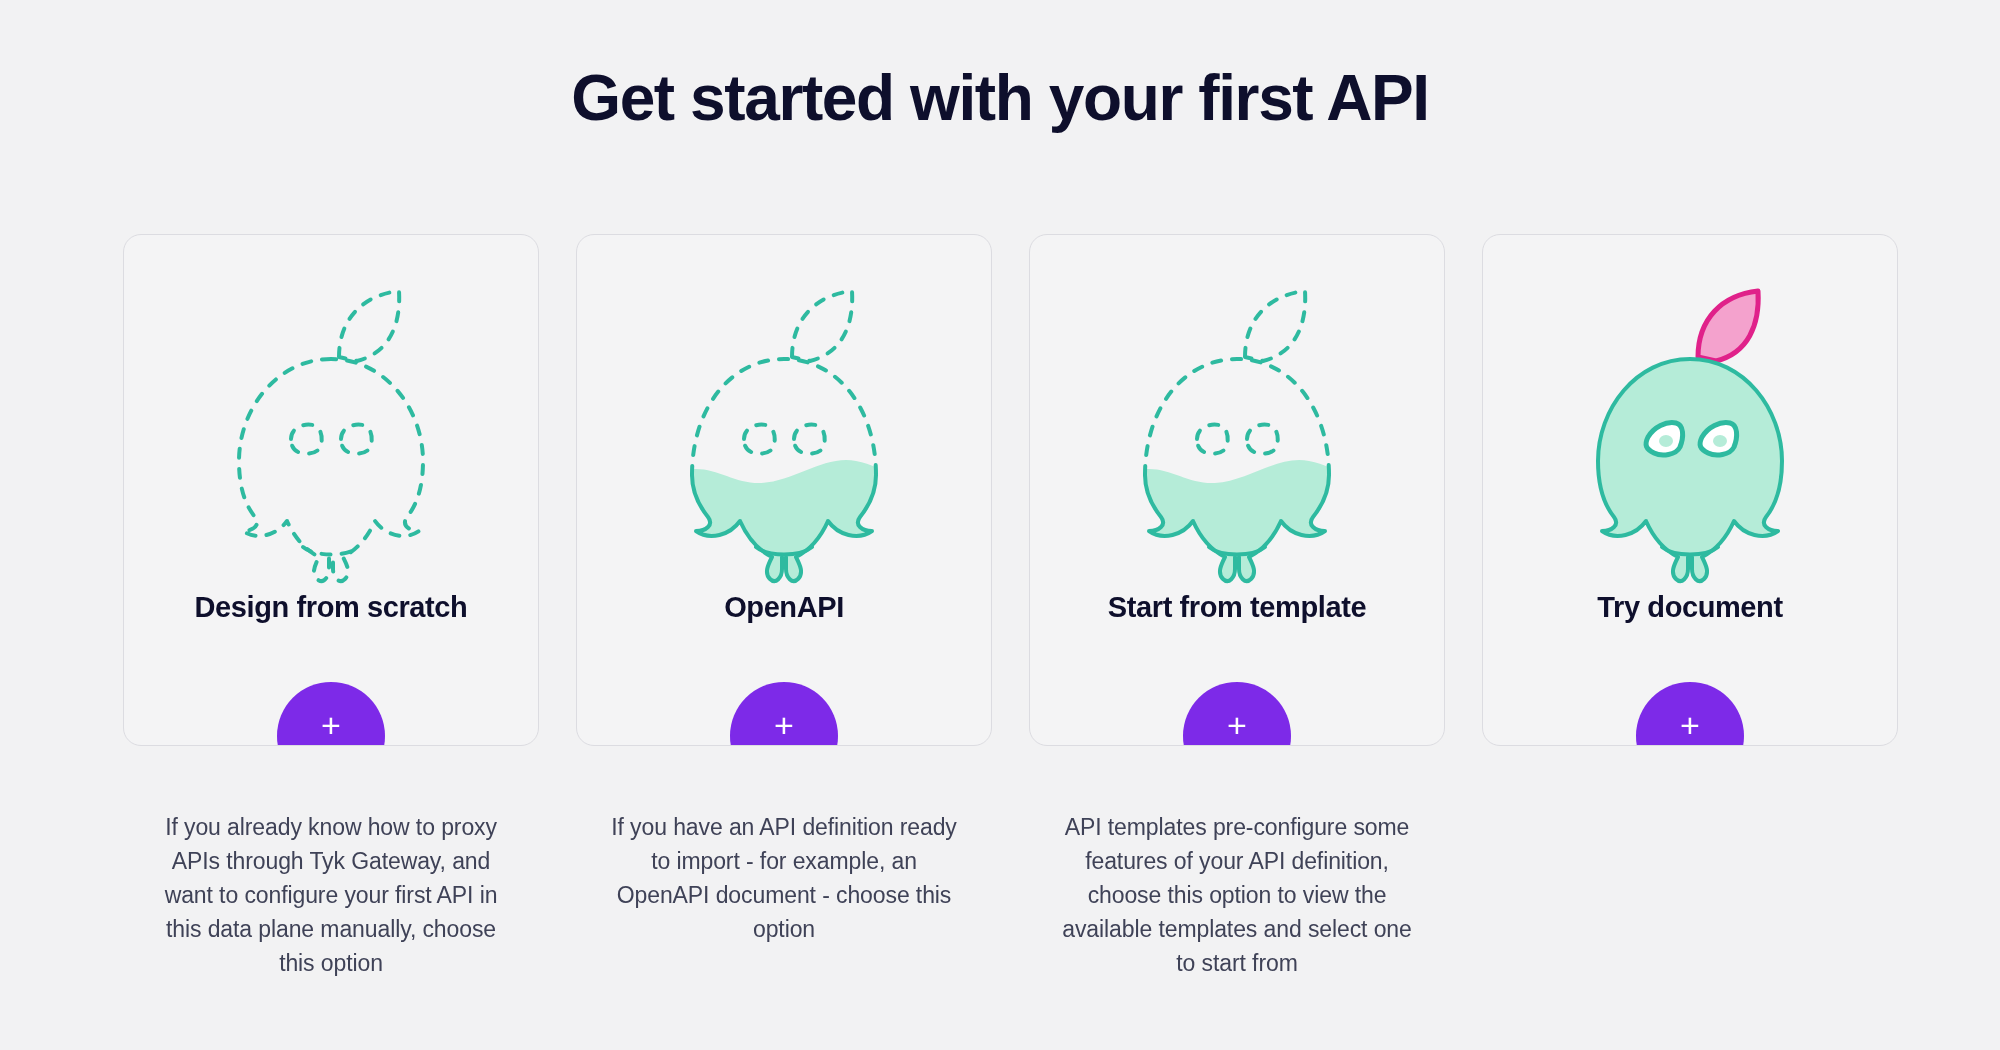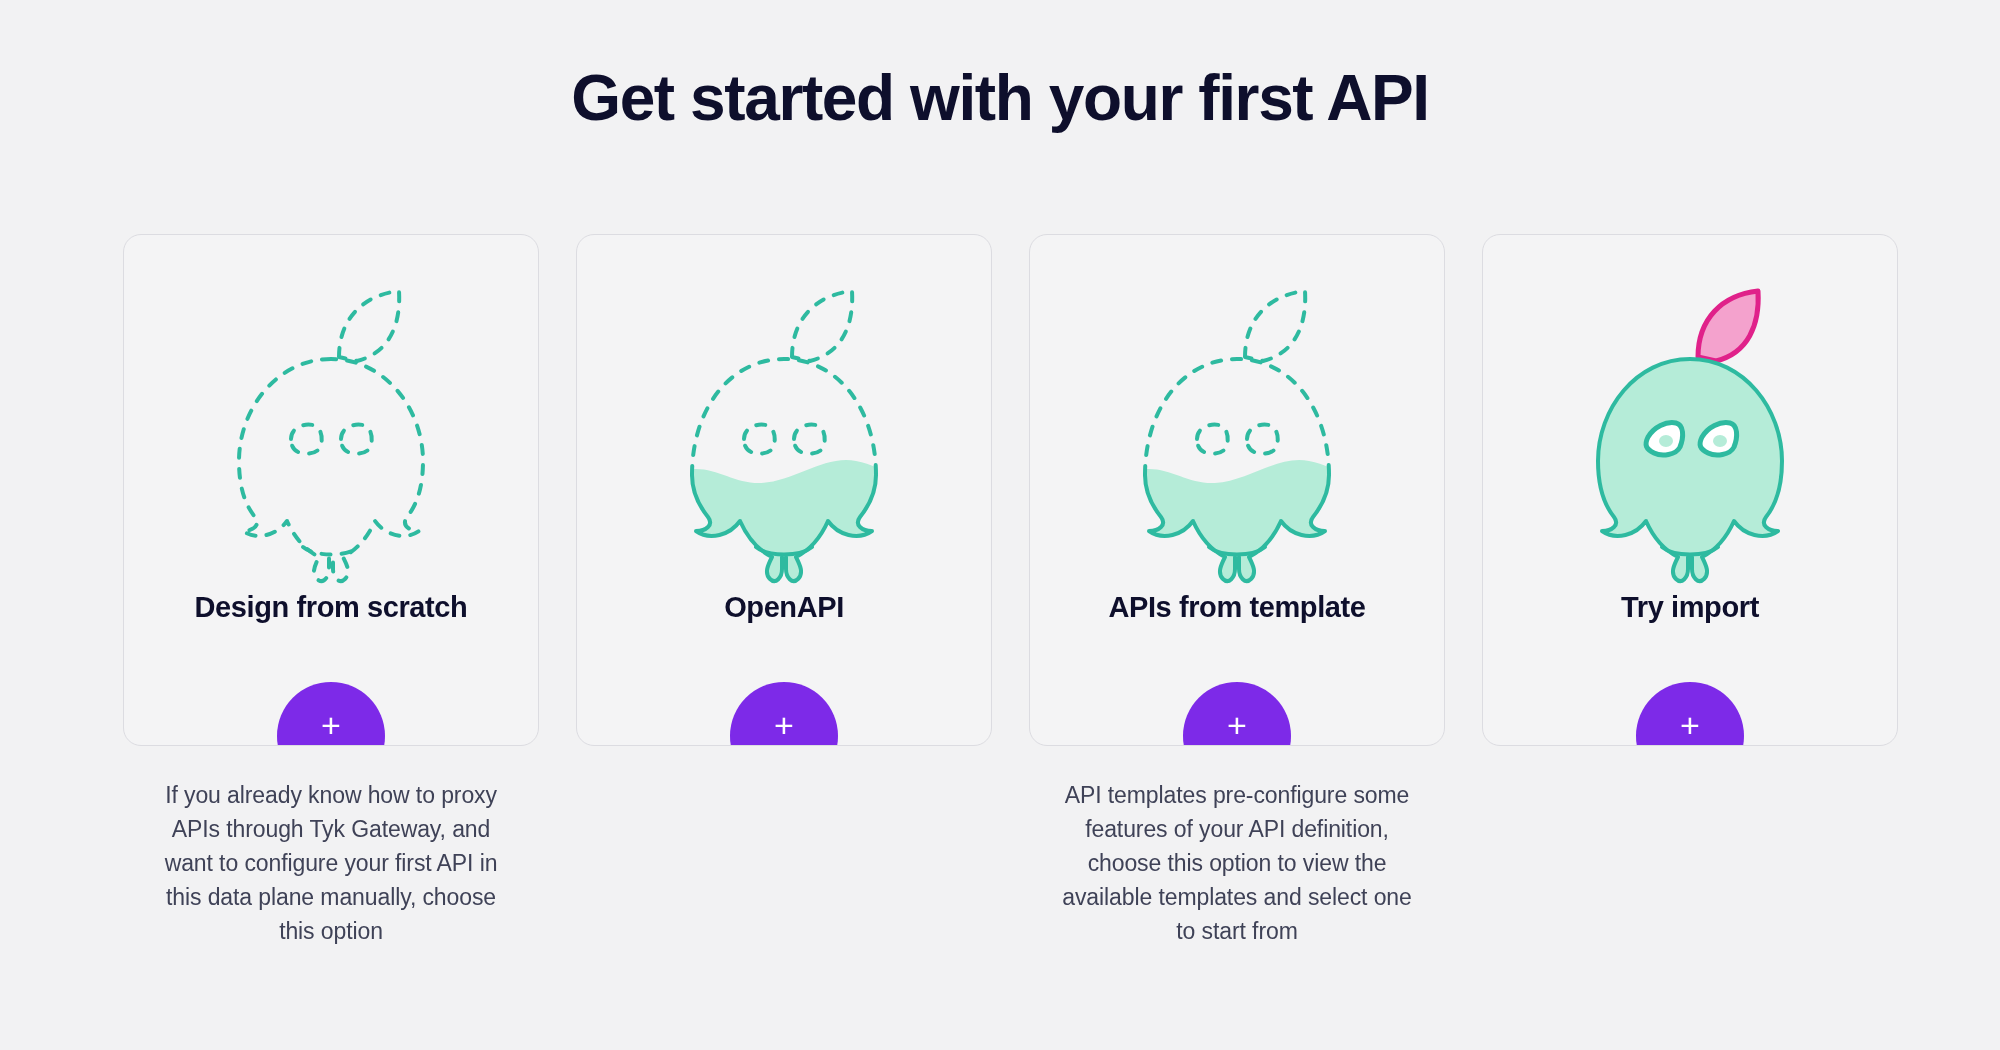--- a/index.html
+++ b/index.html
@@ -108,21 +108,21 @@
     margin-top: 26px;
     color: #ffffff;
     font-size: 34px;
     font-weight: 400;
     line-height: 1;
     user-select: none;
   }
 
   
   .card-desc {
-    margin-top: 32px;
+    margin-top: 64px;
     width: 356px;
     text-align: center;
     font-size: 23px;
     line-height: 34px;
     color: #3f4257;
     letter-spacing: -0.1px;
   }
 </style>
 </head>
 <body>
@@ -236,20 +236,21 @@
           </svg>
         </div>
 
         <div class="card-title">OpenAPI</div>
 
         <button class="plus-btn">
           <span class="plus-glyph">+</span>
         </button>
       </div>
 
+      <div class="card-desc">If you have an API definition ready to import - for example, an OpenAPI document - choose this option</div>
     </div>
 
     <div class="card-col">
       <div class="card">
 
         <div class="mascot-wrap">
           <svg viewBox="0 0 280 320" xmlns="http://www.w3.org/2000/svg">
             <defs>
               <clipPath id="bodyClip3">
                 <path d="M140 90
@@ -295,21 +296,21 @@
                        C 214 272 194 266 184 252
                        C 176 270 164 282 152 288
                        C 156 296 160 304 154 310
                        C 148 316 142 308 142 300
                        L 142 288"></path>
               <path d="M112 278 C124 288 156 288 168 278"></path>
             </g>
           </svg>
         </div>
 
-        <div class="card-title">APIs from template</div>
+        <div class="card-title">Start from template</div>
 
         <button class="plus-btn">
           <span class="plus-glyph">+</span>
         </button>
       </div>
 
       <div class="card-desc">API templates pre-configure some features of your API definition, choose this option to view the available templates and select one to start from</div>
     </div>
 
     <div class="card-col">
@@ -340,21 +341,21 @@
             <path d="M112 278 C124 288 156 288 168 278" fill="none" stroke="#2ebaa0" stroke-width="4" stroke-linecap="round"></path>
 
             <path d="M98 168 C104 158 116 152 126 154 C134 156 134 168 130 178 C126 186 112 188 104 184 C96 180 94 176 98 168 Z" fill="#ffffff" stroke="#2ebaa0" stroke-width="5" stroke-linejoin="round"></path>
             <path d="M152 168 C158 158 170 152 180 154 C188 156 188 168 184 178 C180 186 166 188 158 184 C150 180 148 176 152 168 Z" fill="#ffffff" stroke="#2ebaa0" stroke-width="5" stroke-linejoin="round"></path>
 
             <ellipse cx="116" cy="172" rx="7" ry="6" fill="#b5ecd8"></ellipse>
             <ellipse cx="170" cy="172" rx="7" ry="6" fill="#b5ecd8"></ellipse>
           </svg>
         </div>
 
-        <div class="card-title">Try import</div>
+        <div class="card-title">Try document</div>
 
         <button class="plus-btn">
           <span class="plus-glyph">+</span>
         </button>
       </div>
 
     </div>
 
   </div>
 </div>

